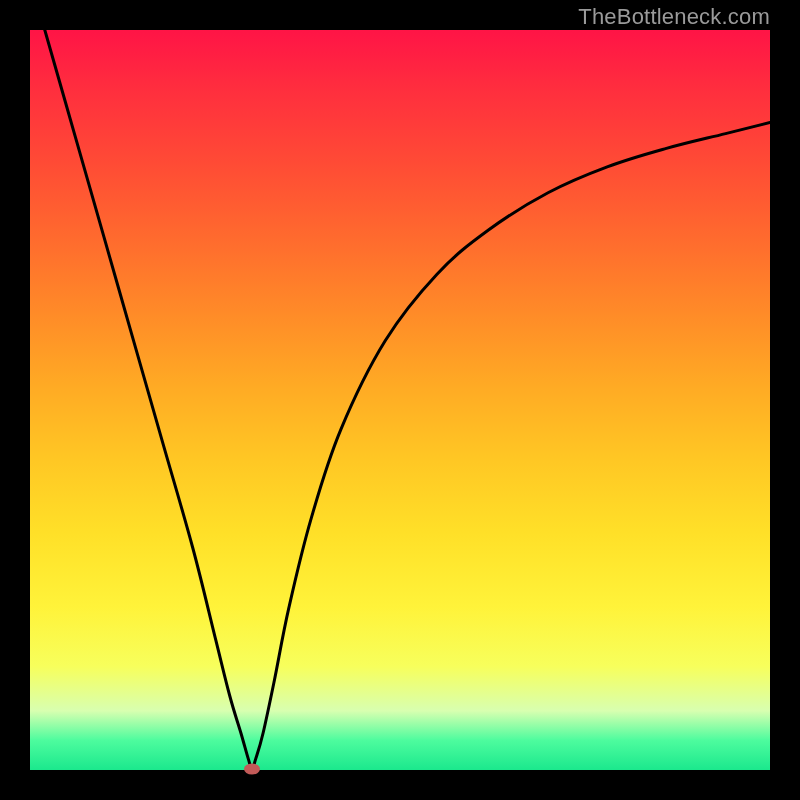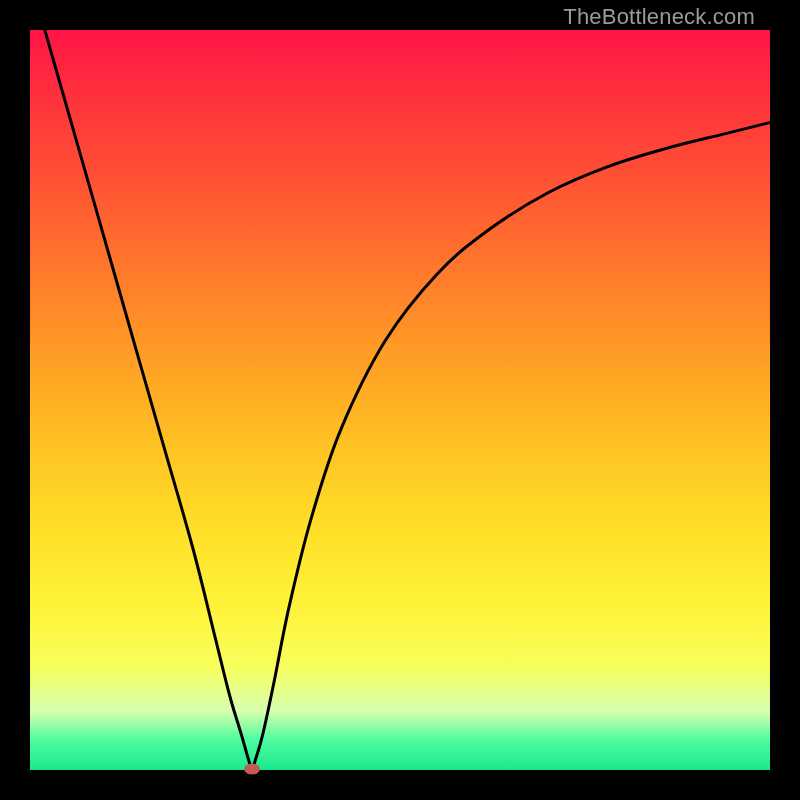--- a/index.html
+++ b/index.html
@@ -43,21 +43,21 @@
   .curve-svg {
     position: absolute;
     left: 0;
     top: 0;
     width: 740px;
     height: 740px;
   }
   .watermark {
     position: absolute;
     top: 4px;
-    right: 45px;
+    right: 30px;
     color: #9a9a9a;
     font-size: 22px;
     font-weight: 500;
     letter-spacing: 0.2px;
     user-select: none;
   }
   .marker {
     position: absolute;
     width: 16px;
     height: 11px;

